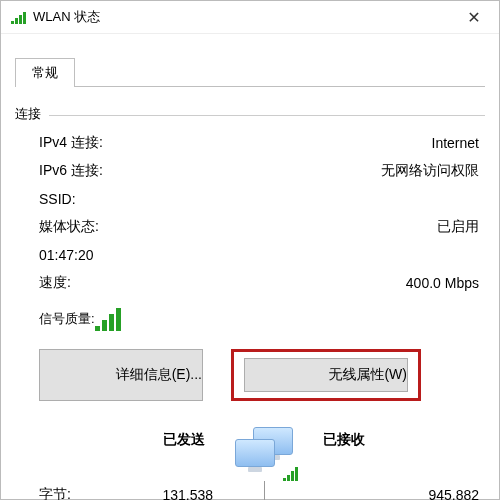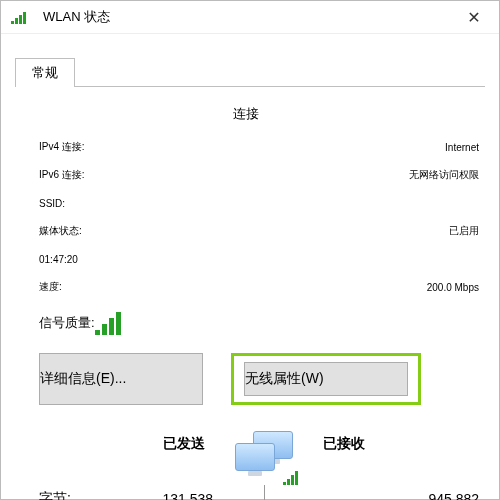--- a/index.html
+++ b/index.html
@@ -22,21 +22,21 @@
   .titlebar {
     height: 34px;
     display: flex;
     align-items: center;
     padding: 0 2px 0 10px;
     border-bottom: 1px solid #eee;
   }
   .titlebar .title-text {
     flex: 1;
     font-size: 13px;
-    padding-left: 16px;
+    padding-left: 6px;
   }
   .titlebar .close-btn {
     width: 46px;
     height: 32px;
     display: flex;
     align-items: center;
     justify-content: center;
     font-size: 16px;
     font-family: Arial, sans-serif;
     color: #333;
@@ -102,42 +102,41 @@
     height:2px;
     background:#fff;
   }
   .section-box {
     margin-top: 18px;
   }
   .section-header {
     display: flex;
     align-items: center;
     margin-bottom: 6px;
-    flex-direction: column;
   }
   .section-header .label {
     padding-right: 8px;
     font-size: 13px;
   }
   .section-header .rule {
     flex: 1;
     border-top: 1px solid #ccc;
     height: 0;
     margin-top: 3px;
   }
   .kv-rows {
     padding-left: 24px;
     padding-right: 6px;
   }
   .kv {
     display: flex;
     justify-content: space-between;
     align-items: center;
     height: 28px;
-    font-size: 10px;
+    font-size: 14px;
   }
   .kv .k { }
   .kv .v { text-align: right; }
   .ssid-blur {
     width: 140px;
     height: 20px;
     background: linear-gradient(#f7f7f7,#f1f1f1);
     filter: blur(2px);
     border-radius: 2px;
   }
@@ -153,27 +152,27 @@
   .btn-row {
     display: flex;
     gap: 28px;
     padding: 14px 4px 6px 24px;
   }
   .win-btn {
     border: 1px solid #adadad;
     background: #e1e1e1;
     padding: 7px 0;
     width: 164px;
-    text-align: left;
+    text-align: right;
     font-size: 14px;
     font-family: inherit;
     cursor: default;
   }
   .highlight-box {
-    border: 3px solid #84cc16;
+    border: 3px solid #b91c1c;
     padding: 6px 10px;
   }
   .activity {
     margin-top: 18px;
   }
   .activity-row {
     display: grid;
     grid-template-columns: 110px 1fr 90px 1fr 100px;
     align-items: center;
     padding-left:24px;
@@ -283,21 +282,21 @@
         </div>
         <div class="kv">
           <span class="k">媒体状态:</span>
           <span class="v">已启用</span>
         </div>
         <div class="kv">
           <span class="v">01:47:20</span>
         </div>
         <div class="kv">
           <span class="k">速度:</span>
-          <span class="v">200.0 Mbps</span>
+          <span class="v">400.0 Mbps</span>
         </div>
       </div>
       <div class="signal-row">
         <span>信号质量:</span>
         <span class="wifi-bars big">
           <span class="b1"></span>
             <span class="b2"></span>
             <span class="b3"></span>
             <span class="b4"></span>
         </span>

